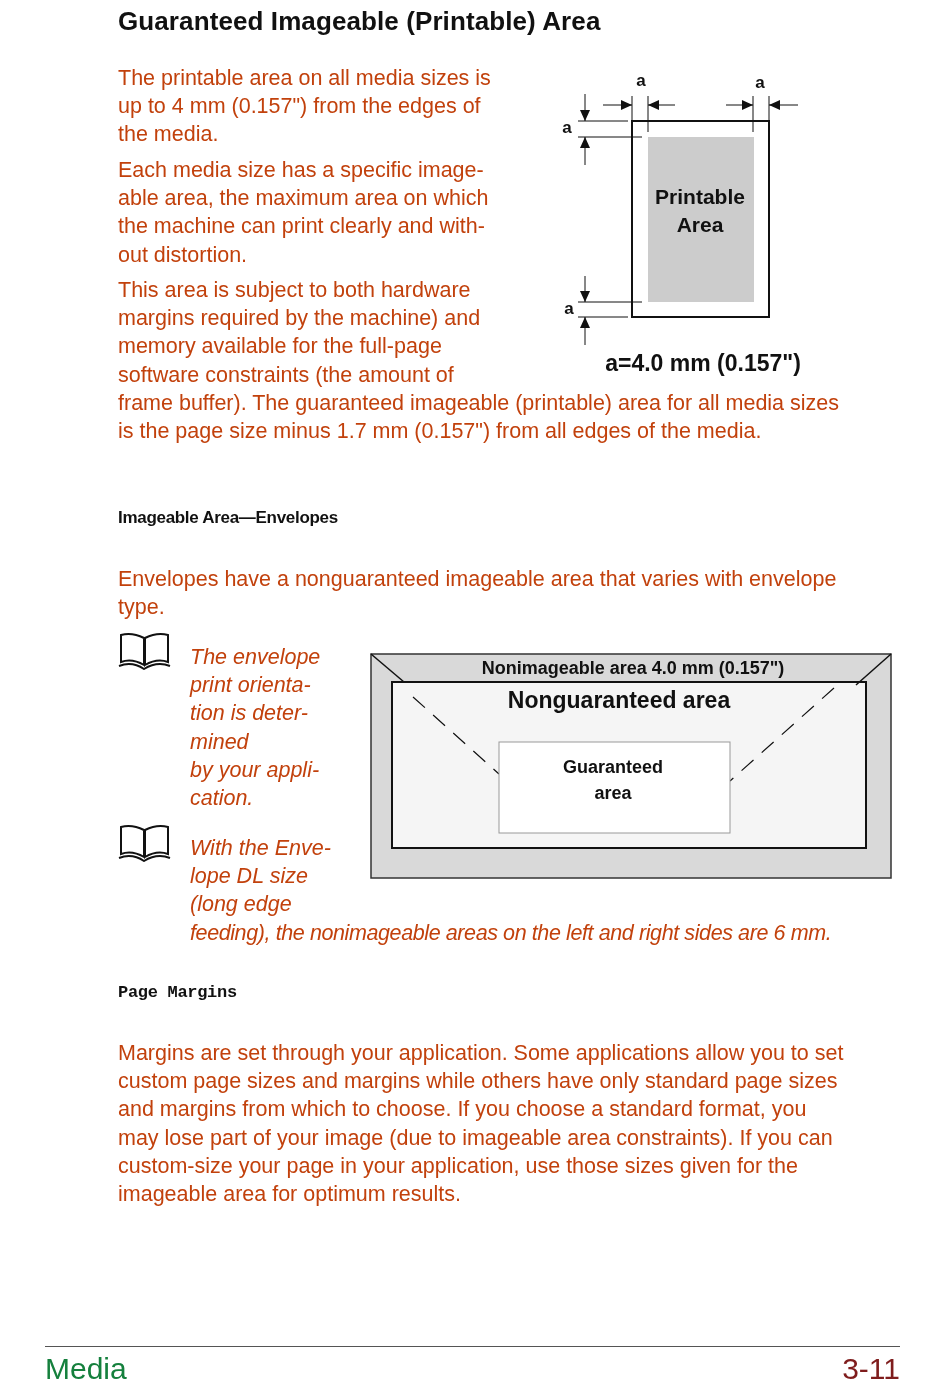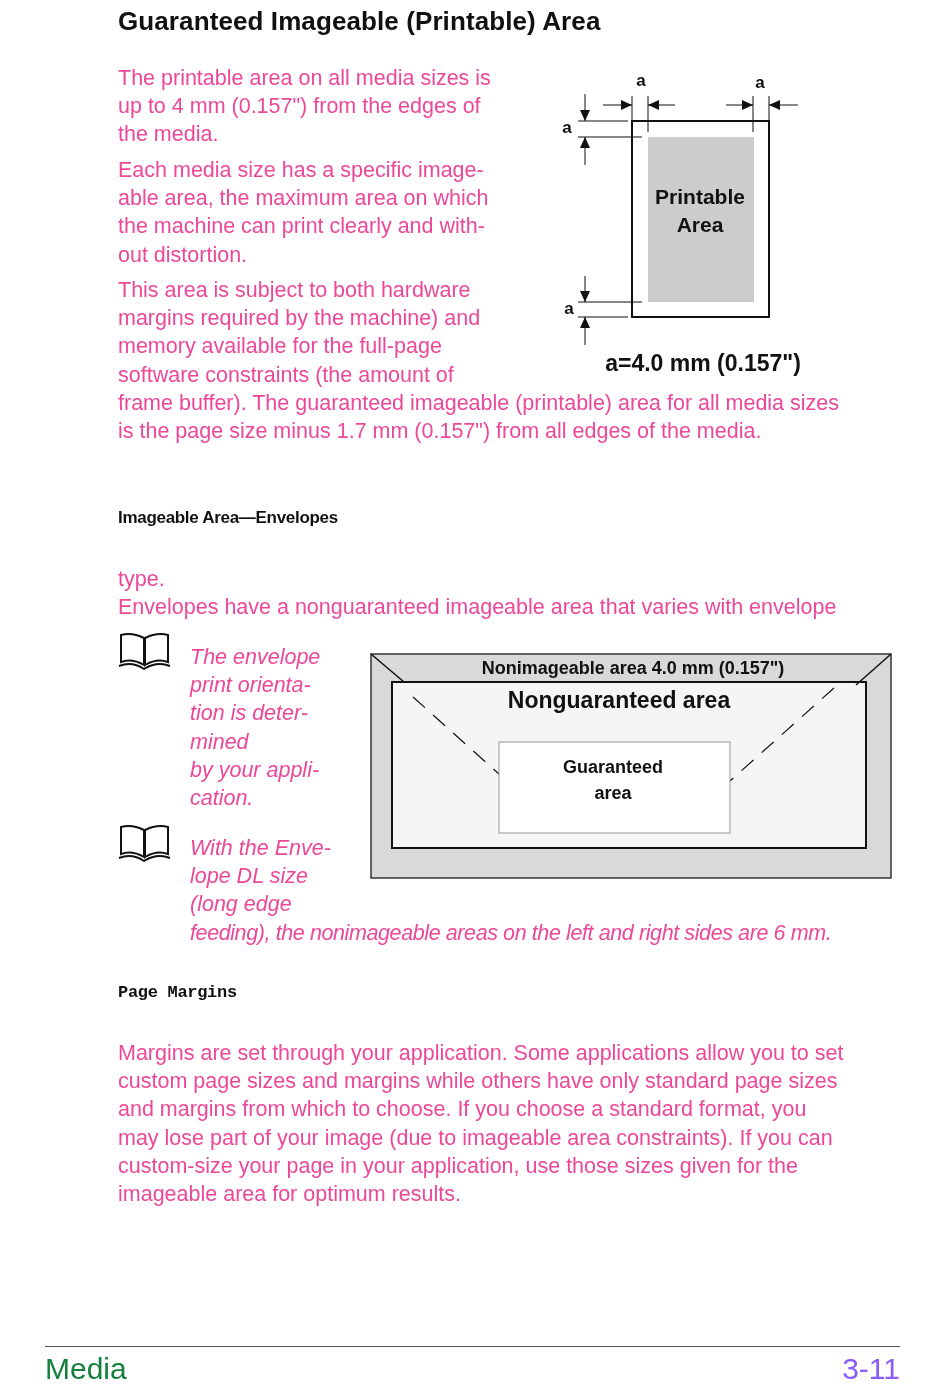--- a/index.html
+++ b/index.html
@@ -8,29 +8,29 @@
     font-family: "Liberation Sans", sans-serif; color: #111;
   }
   .abs { position: absolute; }
   .h1 {
     left: 118px; top: 6px; font-size: 26px; font-weight: bold; letter-spacing: 0.1px;
   }
   .h2 {
     left: 118px; font-size: 17px; font-weight: bold; letter-spacing: -0.3px;
   }
   .para {
-    font-size: 21.5px; line-height: 28.2px; color: #ec4899;
+    font-size: 21.5px; line-height: 28.2px; color: #c2410c;
   }
   .lines span { display: block; white-space: nowrap; }
   .italic { font-style: italic; }
   .footer-rule {
     left: 45px; top: 1346px; width: 855px; height: 1px; background: #555;
   }
   .footer-left { left: 45px; top: 1352px; font-size: 30px; color: #15803d; }
-  .footer-right { right: 50px; top: 1352px; font-size: 30px; color: #8b5cf6; }
+  .footer-right { right: 50px; top: 1352px; font-size: 30px; color: #7f1d1d; }
   svg text { font-family: "Liberation Sans", sans-serif; font-weight: bold; fill: #111; }
 </style>
 </head>
 <body>
 
 <div class="abs h1">Guaranteed Imageable (Printable) Area</div>
 
 <div class="abs para lines" style="left:118px; top:64px; width:420px;">
   <span>The printable area on all media sizes is</span>
   <span>up to 4 mm (0.157") from the edges of</span>
@@ -92,22 +92,22 @@
   <text x="567" y="133" font-size="17" text-anchor="middle">a</text>
   <text x="569" y="314" font-size="17" text-anchor="middle">a</text>
   <text x="700" y="204" font-size="21" text-anchor="middle">Printable</text>
   <text x="700" y="232" font-size="21" text-anchor="middle">Area</text>
   <text x="703" y="371" font-size="23" text-anchor="middle">a=4.0 mm (0.157")</text>
 </svg>
 
 <div class="abs h2" style="top:508px;">Imageable Area—Envelopes</div>
 
 <div class="abs para lines" style="left:118px; top:565px; width:800px;">
+  <span>Envelopes have a nonguaranteed imageable area that varies with envelope</span>
   <span>type.</span>
-  <span>Envelopes have a nonguaranteed imageable area that varies with envelope</span>
 </div>
 
 <svg class="abs" style="left:118px; top:632px;" width="54" height="38" viewBox="0 0 54 38">
   <path d="M3,3 L3,30 Q14,26 26,33 L26,6 Q14,0 3,3 Z" fill="none" stroke="#111" stroke-width="2"></path>
   <path d="M50,3 L50,30 Q39,26 27,33 L27,6 Q39,0 50,3 Z" fill="none" stroke="#111" stroke-width="2"></path>
   <path d="M1,34 Q14,29 26,37 Q39,29 52,34" fill="none" stroke="#111" stroke-width="2"></path>
 </svg>
 <div class="abs para lines italic" style="left:190px; top:643px; width:170px;">
   <span>The envelope</span>
   <span>print orienta-</span>

